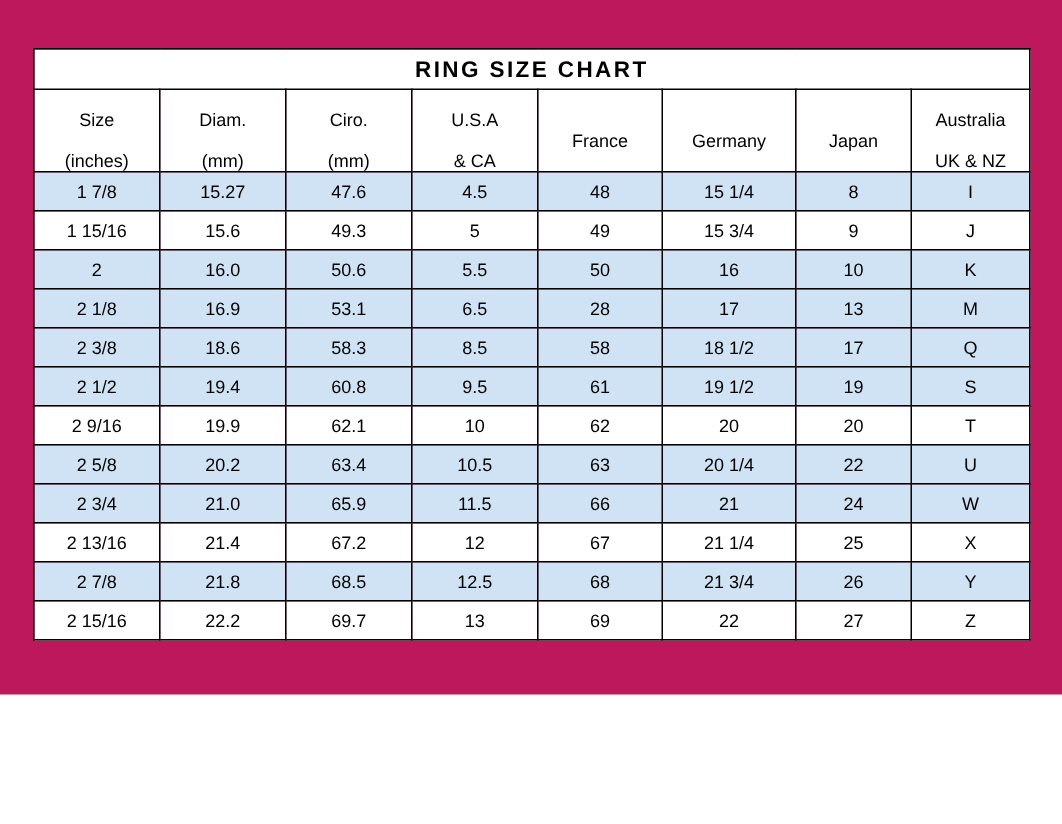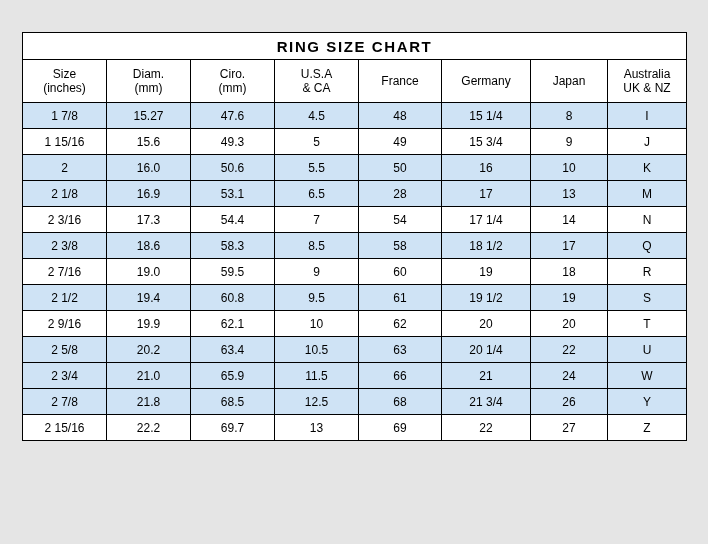--- a/index.html
+++ b/index.html
@@ -10,22 +10,22 @@
   body {
     width: 708px;
     height: 549px;
     font-family: "Liberation Sans", sans-serif;
     color: #000000;
     overflow: hidden;
   }
   .page {
     position: relative;
     width: 708px;
-    height: 544px;
-    background: #e5e5e5;
+    height: 463px;
+    background: #be185d;
     box-sizing: border-box;
   }
   .chart-wrap {
     position: absolute;
     left: 22px;
     top: 32px;
     width: 664px;
   }
   table.ring-chart {
     border-collapse: collapse;
@@ -63,21 +63,21 @@
     background: #cfe3f5;
   }
   .col0 { width: 84px; }
   .col1 { width: 84px; }
   .col2 { width: 84px; }
   .col3 { width: 84px; }
   .col4 { width: 83px; }
   .col5 { width: 89px; }
   .col6 { width: 77px; }
   .col7 { width: 79px; }
-  .hdr-line { display: block; }
+  .hdr-line { display: block; margin-top: 13px; }
 </style>
 </head>
 <body>
 
 <div class="page">
   <div class="chart-wrap">
     <table class="ring-chart">
       <colgroup>
         <col class="col0">
           <col class="col1">
@@ -158,50 +158,30 @@
           <tr class="data-row shaded">
             <td>2 1/8</td>
             <td>16.9</td>
             <td>53.1</td>
             <td>6.5</td>
             <td>28</td>
             <td>17</td>
             <td>13</td>
             <td>M</td>
           </tr>
-          <tr class="data-row">
-            <td>2 3/16</td>
-            <td>17.3</td>
-            <td>54.4</td>
-            <td>7</td>
-            <td>54</td>
-            <td>17 1/4</td>
-            <td>14</td>
-            <td>N</td>
-          </tr>
           <tr class="data-row shaded">
             <td>2 3/8</td>
             <td>18.6</td>
             <td>58.3</td>
             <td>8.5</td>
             <td>58</td>
             <td>18 1/2</td>
             <td>17</td>
             <td>Q</td>
           </tr>
-          <tr class="data-row">
-            <td>2 7/16</td>
-            <td>19.0</td>
-            <td>59.5</td>
-            <td>9</td>
-            <td>60</td>
-            <td>19</td>
-            <td>18</td>
-            <td>R</td>
-          </tr>
           <tr class="data-row shaded">
             <td>2 1/2</td>
             <td>19.4</td>
             <td>60.8</td>
             <td>9.5</td>
             <td>61</td>
             <td>19 1/2</td>
             <td>19</td>
             <td>S</td>
           </tr>
@@ -228,20 +208,30 @@
           <tr class="data-row shaded">
             <td>2 3/4</td>
             <td>21.0</td>
             <td>65.9</td>
             <td>11.5</td>
             <td>66</td>
             <td>21</td>
             <td>24</td>
             <td>W</td>
           </tr>
+          <tr class="data-row">
+            <td>2 13/16</td>
+            <td>21.4</td>
+            <td>67.2</td>
+            <td>12</td>
+            <td>67</td>
+            <td>21 1/4</td>
+            <td>25</td>
+            <td>X</td>
+          </tr>
           <tr class="data-row shaded">
             <td>2 7/8</td>
             <td>21.8</td>
             <td>68.5</td>
             <td>12.5</td>
             <td>68</td>
             <td>21 3/4</td>
             <td>26</td>
             <td>Y</td>
           </tr>

